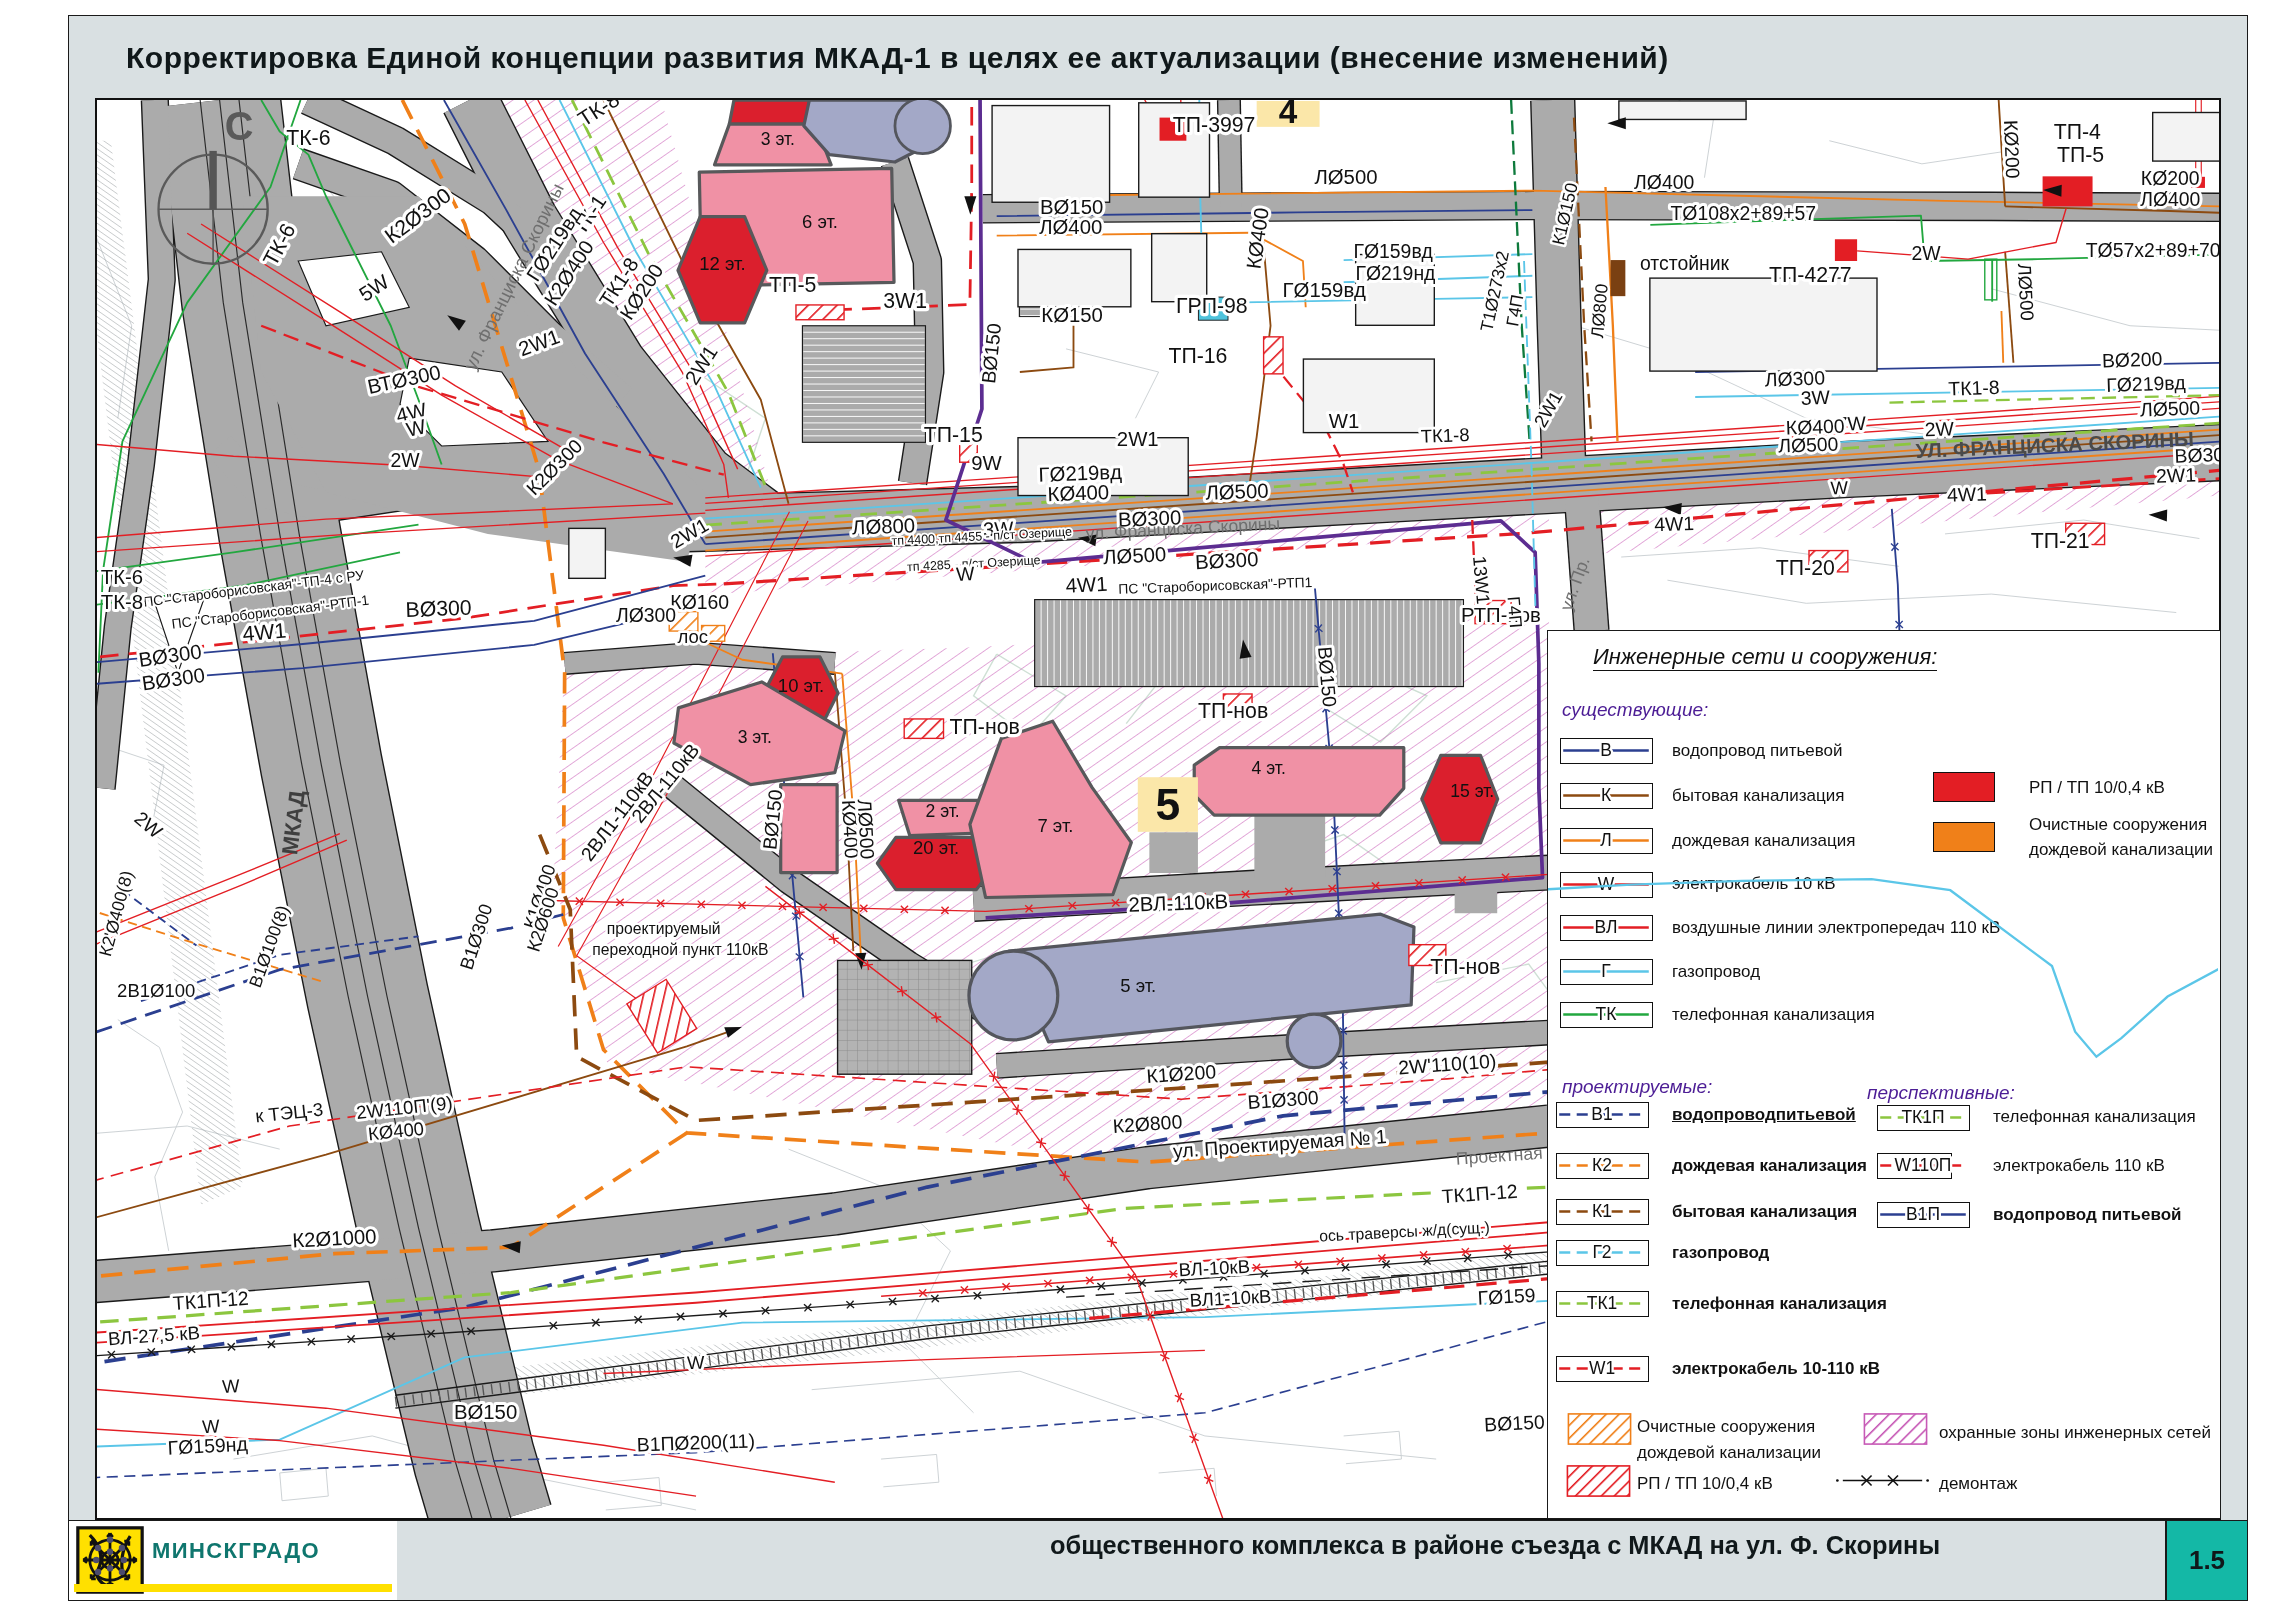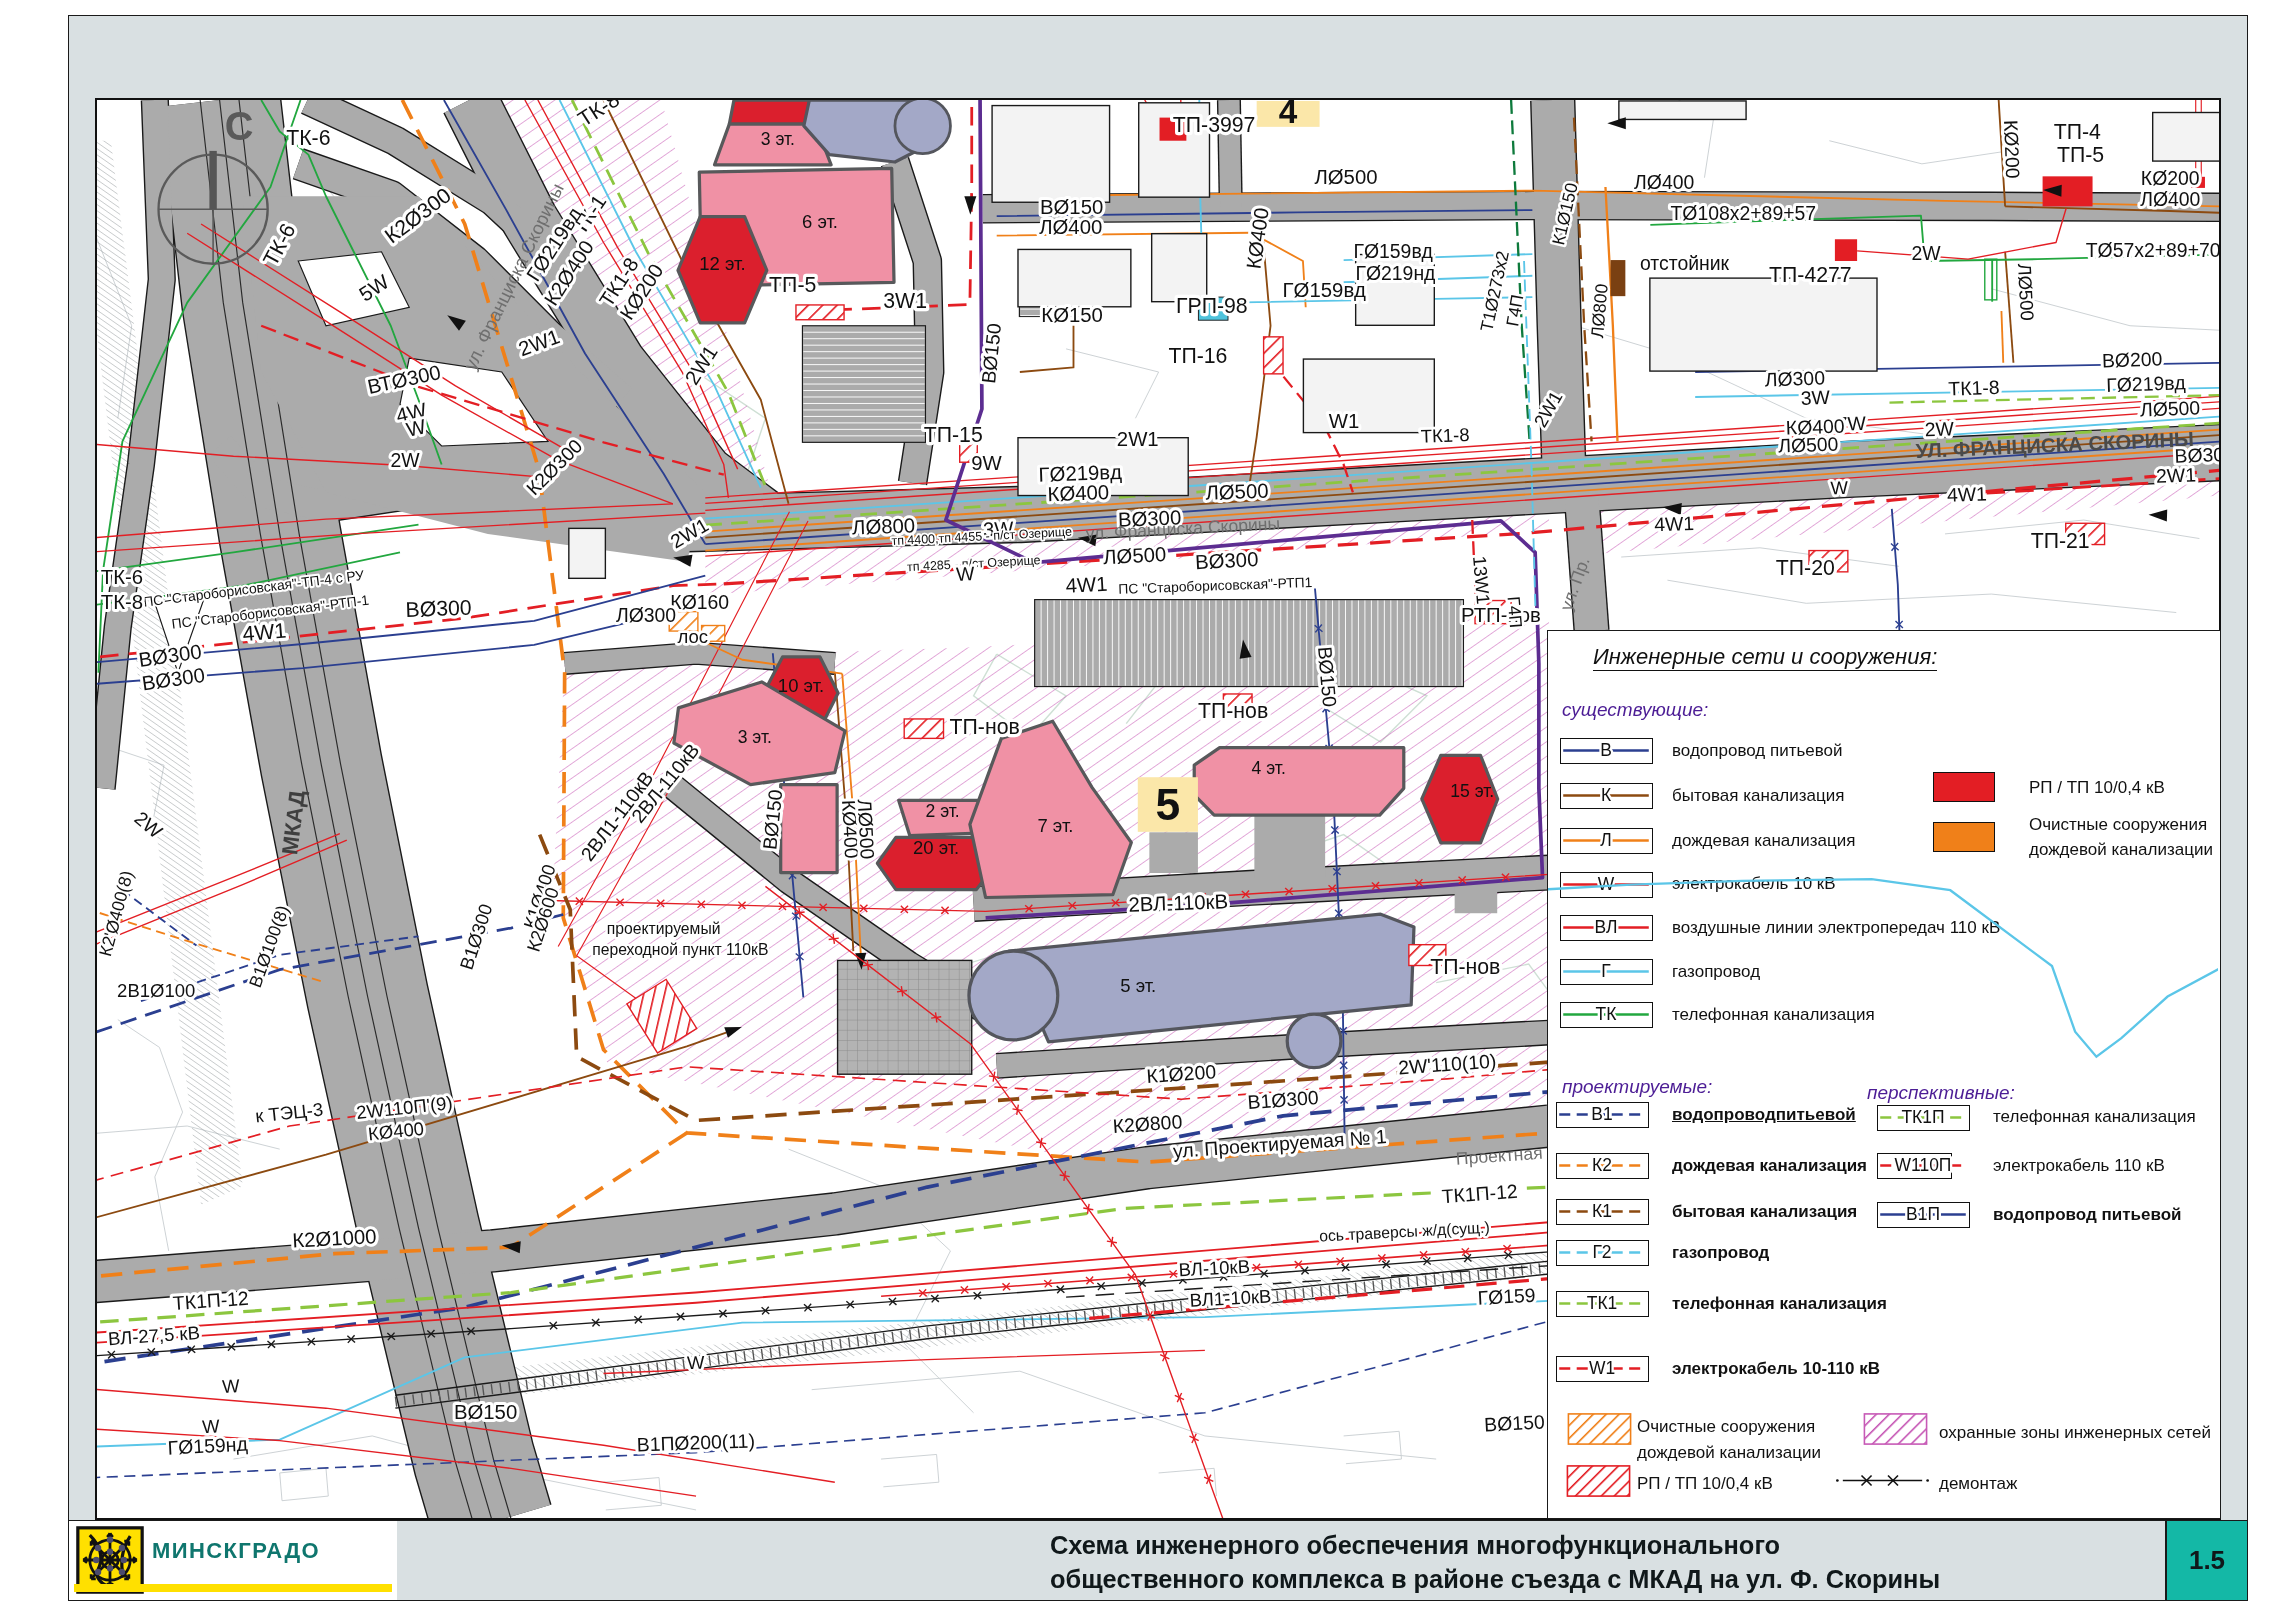--- a/index.html
+++ b/index.html
@@ -33,20 +33,21 @@
         color:#0f766e;letter-spacing:1.4px;}
   .logo-bar{position:absolute;left:4.6px;top:63px;width:318px;height:8.3px;background:#ffe000;}
   .logo-square{position:absolute;left:6.5px;top:4.6px;}
   svg text{font-family:"Liberation Sans","DejaVu Sans",sans-serif;}
 </style>
 </head>
 <body>
 
 <div class="page">
   <div class="outer-frame"></div>
+  <div class="sheet-title">Корректировка Единой концепции развития МКАД-1 в целях ее актуализации (внесение изменений)</div>
 
   <div class="map-wrap">
     <svg id="map-svg" width="2126" height="1422" viewBox="205 212 4596 3074">
         <defs>
           <pattern id="pat-violet" width="26" height="26" patternUnits="userSpaceOnUse" patternTransform="rotate(55)">
             <line x1="0" y1="0" x2="0" y2="26" stroke="#C75AB6" stroke-width="2.2"></line>
           </pattern>
           <pattern id="pat-orange" width="22" height="22" patternUnits="userSpaceOnUse" patternTransform="rotate(45)">
             <rect x="0" y="0" width="22" height="22" fill="#fff"></rect>
             <line x1="0" y1="0" x2="0" y2="22" stroke="#F08019" stroke-width="7"></line>
@@ -967,21 +968,20 @@
         <circle cx="48" cy="100" r="7"></circle>
           <circle cx="100" cy="100" r="7"></circle>
       </g>
     </svg>
     <div class="logo-text">МИНСКГРАДО</div>
     <div class="logo-bar"></div>
   </div>
 
   <div class="footer-title-cell">
     <div class="footer-title">
-      <div>Схема инженерного обеспечения многофункционального</div>
       <div>общественного комплекса в районе съезда с МКАД на ул. Ф. Скорины</div>
     </div>
   </div>
 
   <div class="footer-sheet-cell">
     <span class="sheet-number">1.5</span>
   </div>
 </div>
 
 

